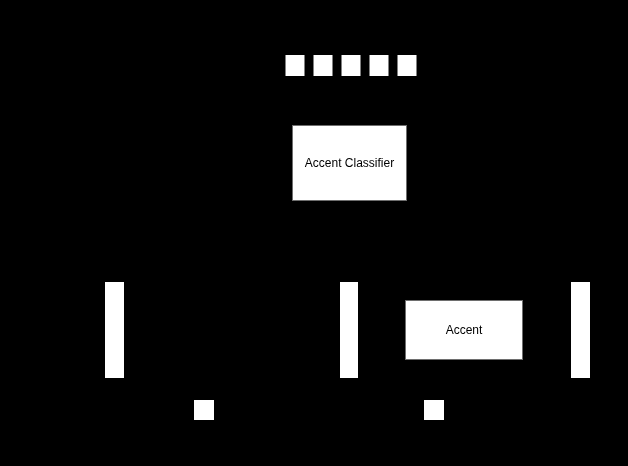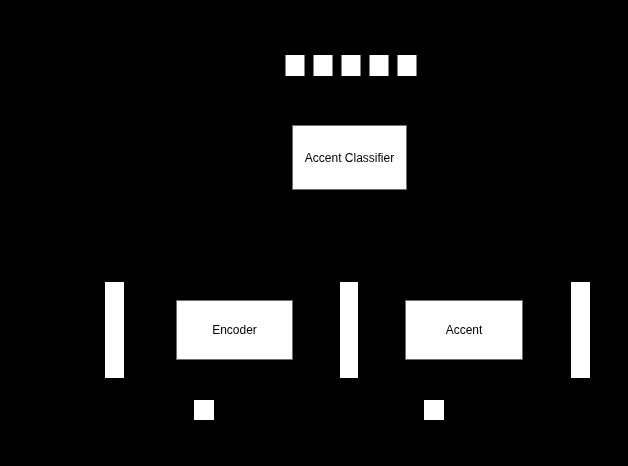--- a/index.html
+++ b/index.html
@@ -39,21 +39,21 @@
     height: 21px;
     background: #ffffff;
     border-left: 1px solid #808080;
     border-right: 1px solid #808080;
     box-sizing: border-box;
   }
   .accent-classifier {
     left: 292px;
     top: 125px;
     width: 115px;
-    height: 65px;
+    height: 76px;
   }
   .encoder {
     left: 176px;
     top: 300px;
     width: 117px;
     height: 60px;
   }
   .decoder {
     left: 405px;
     top: 300px;
@@ -92,23 +92,20 @@
     <div class="token-square"></div>
     <div class="token-square"></div>
   </div>
 
   <div class="node accent-classifier">
     <span>Accent Classifier</span>
   </div>
 
   <div class="vbar vbar-left"></div>
 
-  <div class="node encoder">
-    <span>Encoder</span>
-  </div>
 
   <div class="vbar vbar-middle"></div>
 
   <div class="node decoder">
     <span>Accent</span>
   </div>
 
   <div class="vbar vbar-right"></div>
 
   <div class="bottom-square bottom-square-left"></div>

